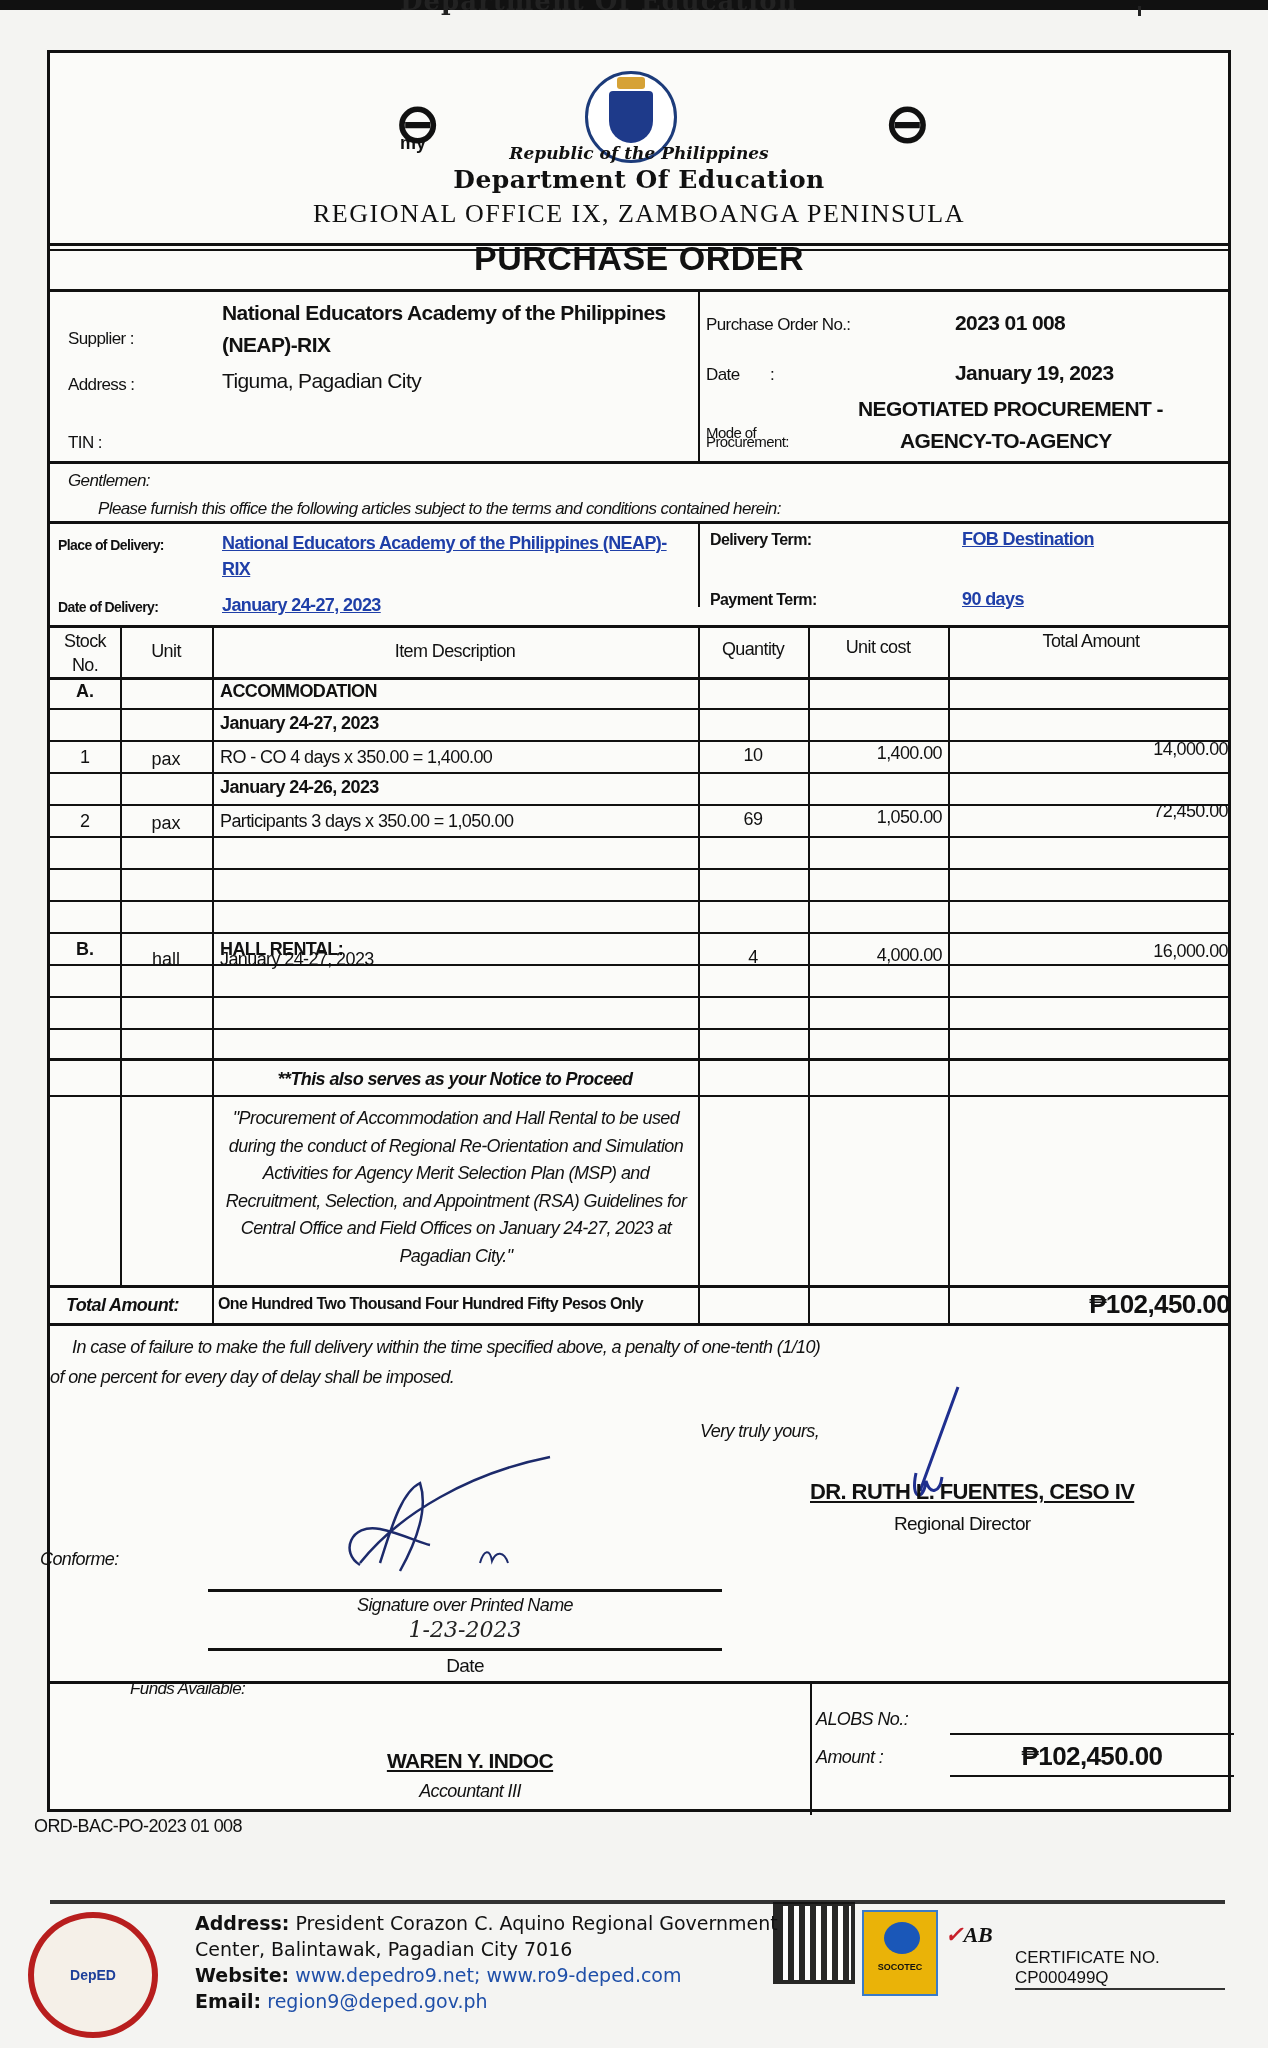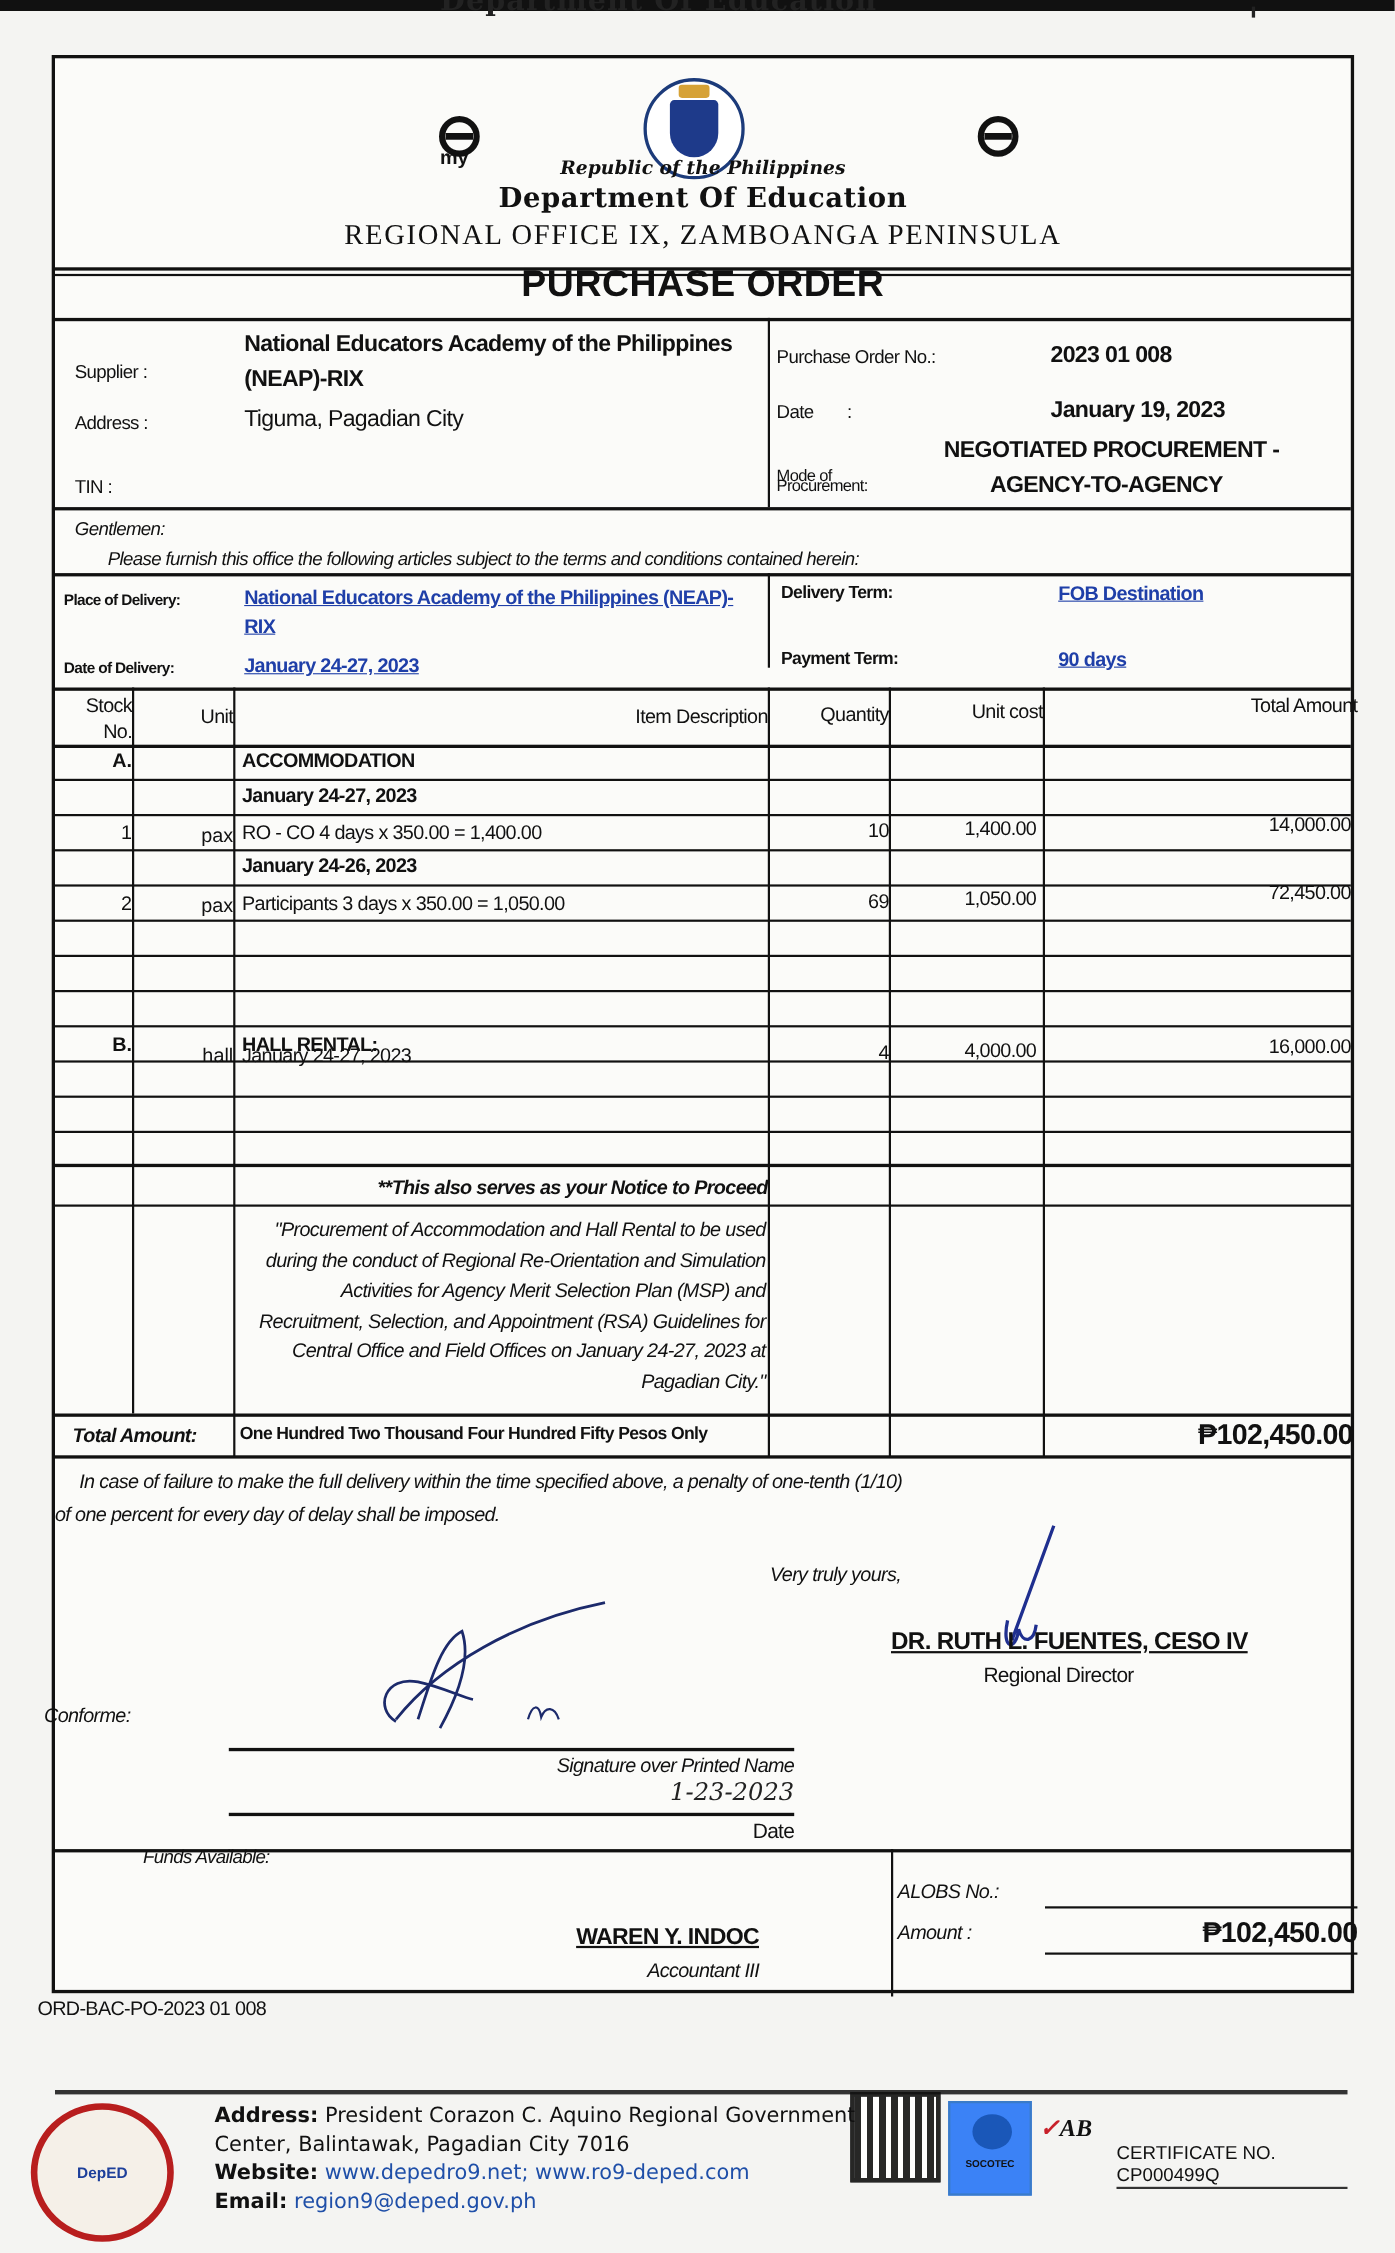--- a/index.html
+++ b/index.html
@@ -28,34 +28,34 @@
   .dept { position: absolute; top: 112px; left: 0; width: 100%; text-align: center; font-family: "DejaVu Serif", serif; font-size: 25px; font-weight: bold; letter-spacing: 0.5px; }
   .region { position: absolute; top: 146px; left: 0; width: 100%; text-align: center; font-family: "Liberation Serif", serif; font-size: 26px; letter-spacing: 1.5px; }
   .po-title { position: absolute; top: 186px; left: 0; width: 100%; text-align: center; font-size: 34px; font-weight: bold; letter-spacing: 0.5px; }
 
   .label { position: absolute; font-size: 17px; }
   .val { position: absolute; font-size: 21px; }
   .bold { font-weight: bold; }
   .ital { font-style: italic; }
   .link { color: #1f3fa8; text-decoration: underline; font-weight: bold; }
   .cell { position: absolute; font-size: 18px; }
-  .center { text-align: right; }
+  .center { text-align: center; }
   .right { text-align: right; }
 
   .sig-line { position: absolute; height: 3px; background: #111; }
   .footer { position: absolute; left: 0; top: 1870px; width: 1268px; height: 178px; }
   .foot-rule { position: absolute; left: 50px; top: 30px; width: 1175px; height: 4px; background: #333; }
   .deped-badge { position: absolute; left: 28px; top: 42px; width: 130px; height: 126px; border-radius: 50%; border: 6px solid #b81e1e; background: #f5f0e8; display: flex; align-items: center; justify-content: center; font-size: 14px; font-weight: bold; color: #1d3f9a; }
   .foot-text { position: absolute; left: 195px; font-size: 19px; font-family: "DejaVu Sans", sans-serif; }
   .foot-text b { color: #111; }
   .foot-blue { color: #1f4fa8; }
   .qr { position: absolute; left: 773px; top: 32px; width: 82px; height: 82px; background:
       repeating-linear-gradient(90deg, #111 0 6px, #fff 6px 11px),
       #111; opacity: 0.9; border: 4px solid #111; }
-  .socotec { position: absolute; left: 862px; top: 40px; width: 76px; height: 86px; border: 2px solid #3a7bc8; background: #3b82f6; font-size: 9px; font-weight: bold; text-align: center; padding-top: 50px; }
+  .socotec { position: absolute; left: 862px; top: 40px; width: 76px; height: 86px; border: 2px solid #3a7bc8; background: #eab308; font-size: 9px; font-weight: bold; text-align: center; padding-top: 50px; }
   .socotec::before { content: ""; position: absolute; left: 20px; top: 10px; width: 36px; height: 32px; border-radius: 50%; background: #1a57b8; }
   .iab { position: absolute; left: 945px; top: 52px; font-family: "Liberation Serif", serif; font-size: 22px; font-weight: bold; font-style: italic; }
   .iab .tick { color: #c8202a; }
   .cert { position: absolute; left: 1015px; top: 78px; font-size: 17px; line-height: 20px; border-bottom: 2px solid #333; width: 210px; }
 </style>
 </head>
 <body>
 
 <div class="top-strip"></div>
 <div class="top-cut">Department Of Education</div>

